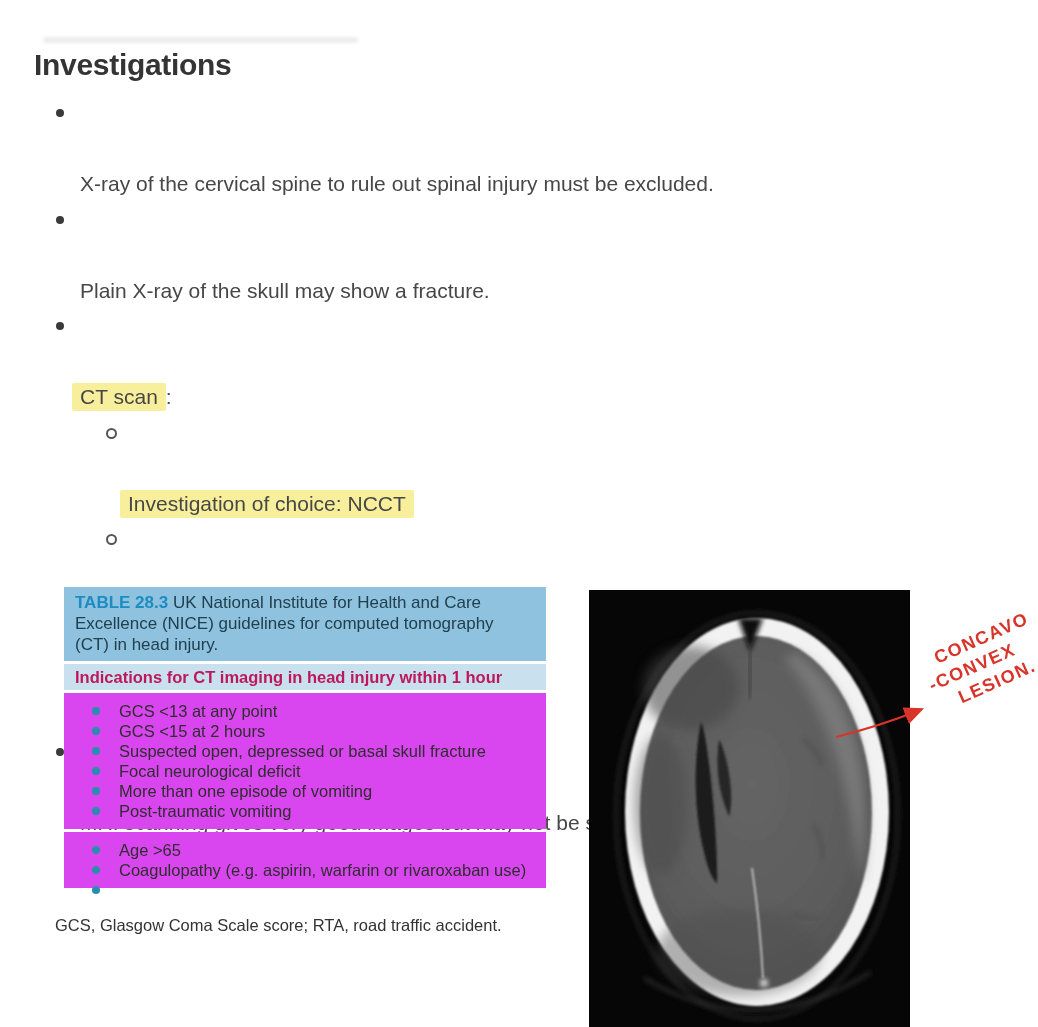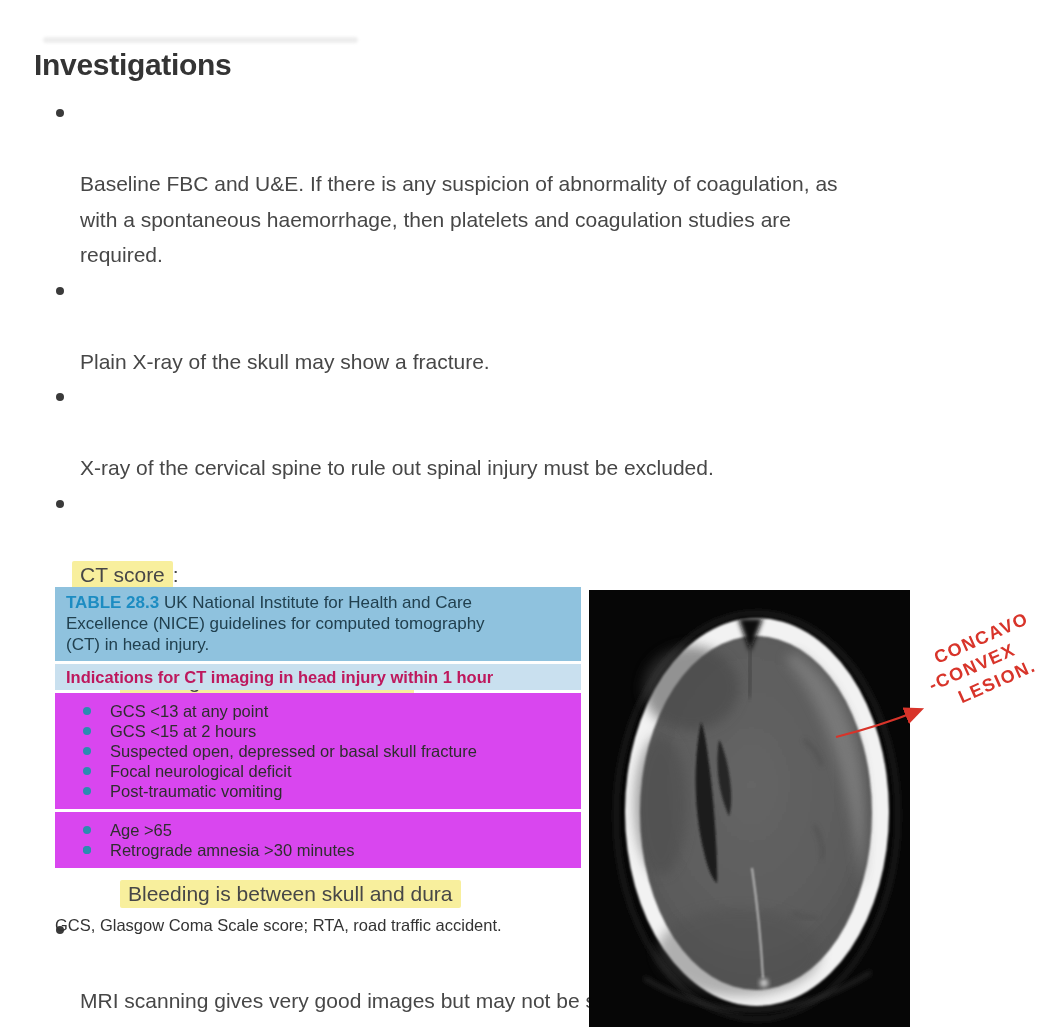--- a/index.html
+++ b/index.html
@@ -16,21 +16,21 @@
   .notes{position:absolute;left:47px;top:95px;width:955px;
     font-size:21px;line-height:35.5px;color:#474747;}
   .row{position:relative;padding-left:25px;white-space:pre-line;}
   .row .dot{position:absolute;left:1px;top:14px;width:8px;height:8px;
     border-radius:50%;background:#3a3a3a;}
   .row.sub{padding-left:73px;}
   .row.sub .ring{position:absolute;left:51px;top:13px;width:9px;height:9px;
     border-radius:50%;border:2px solid #555;background:transparent;box-sizing:border-box;width:11px;height:11px;}
   mark.hl{background:#f8ef9d;color:inherit;padding:2px 8px 3px;margin-left:-8px;border-radius:2px;}
   
-  .nice-table{position:absolute;left:47px;top:587px;width:526px;font-size:16.5px;color:#2e2e2e;}
+  .nice-table{position:absolute;left:56px;top:587px;width:482px;font-size:16.5px;color:#2e2e2e;}
   .t-title{background:#8fc2de;color:#21404f;padding:5px 11px 6px;line-height:21px;
     font-size:17px;white-space:pre-line;margin-bottom:3px;}
   .t-title .t-label{color:#1c8cc2;font-weight:bold;}
   .t-section{background:#c9e0ef;color:#be185d;font-weight:bold;
     padding:4px 11px;line-height:18px;margin-bottom:3px;}
   .t-body{background:#d946ef;padding:8px 15px;margin-bottom:3px;}
   .t-item{position:relative;padding-left:40px;line-height:20px;}
   .t-item .tdot{position:absolute;left:13px;top:6px;width:8px;height:8px;
     border-radius:50%;background:#2a8cb0;}
   .t-foot{position:absolute;left:47px;top:916px;font-size:16.5px;color:#333;}
@@ -51,35 +51,29 @@
 
 <div class="page">
 
   <div class="smudge"></div>
 
   <h1 class="heading">Investigations</h1>
 
   <div class="notes">
     <div class="row">
       <span class="dot"></span>
-      <span>Baseline FBC and U&amp;E. If there is any suspicion of abnormality of coagulation, as
-with a spontaneous haemorrhage, then platelets and coagulation studies are
-required.</span>
+      <span>X-ray of the cervical spine to rule out spinal injury must be excluded.</span>
     </div>
     <div class="row">
       <span class="dot"></span>
       <span>Plain X-ray of the skull may show a fracture.</span>
     </div>
     <div class="row">
       <span class="dot"></span>
-      <span>X-ray of the cervical spine to rule out spinal injury must be excluded.</span>
-    </div>
-    <div class="row">
-      <span class="dot"></span>
-      <span><mark class="hl">CT score</mark><span>:</span></span>
+      <span><mark class="hl">CT scan</mark><span>:</span></span>
     </div>
     <div class="row sub">
       <span class="ring"></span>
       <span><mark class="hl">Investigation of choice: NCCT</mark></span>
     </div>
     <div class="row sub">
       <span class="ring"></span>
       <span><mark class="hl">Biconvex lens shaped bleed</mark></span>
     </div>
     <div class="row sub">
@@ -98,27 +92,28 @@
     <div class="t-title"><span class="t-label">TABLE 28.3</span> <span>UK National Institute for Health and Care
 Excellence (NICE) guidelines for computed tomography
 (CT) in head injury.</span></div>
 
     <div class="t-section">Indications for CT imaging in head injury within 1 hour</div>
     <div class="t-body">
       <div class="t-item"><span class="tdot"></span><span>GCS &lt;13 at any point</span></div>
       <div class="t-item"><span class="tdot"></span><span>GCS &lt;15 at 2 hours</span></div>
       <div class="t-item"><span class="tdot"></span><span>Suspected open, depressed or basal skull fracture</span></div>
       <div class="t-item"><span class="tdot"></span><span>Focal neurological deficit</span></div>
+      <div class="t-item"><span class="tdot"></span><span>More than one episode of vomiting</span></div>
       <div class="t-item"><span class="tdot"></span><span>Post-traumatic vomiting</span></div>
     </div>
 
     <div class="t-body">
       <div class="t-item"><span class="tdot"></span><span>Age &gt;65</span></div>
+      <div class="t-item"><span class="tdot"></span><span>Coagulopathy (e.g. aspirin, warfarin or rivaroxaban use)</span></div>
       <div class="t-item"><span class="tdot"></span></div>
-      <div class="t-item"><span class="tdot"></span><span>Retrograde amnesia &gt;30 minutes</span></div>
     </div>
   </div>
 
   <div class="t-foot">GCS, Glasgow Coma Scale score; RTA, road traffic accident.</div>
 
   <div class="ct-figure">
     <svg width="321" height="437" viewBox="0 0 321 437" xmlns="http://www.w3.org/2000/svg">
       <defs>
         <filter id="b1" x="-30%" y="-30%" width="160%" height="160%">
             <feGaussianBlur stdDeviation="1.2"></feGaussianBlur>

